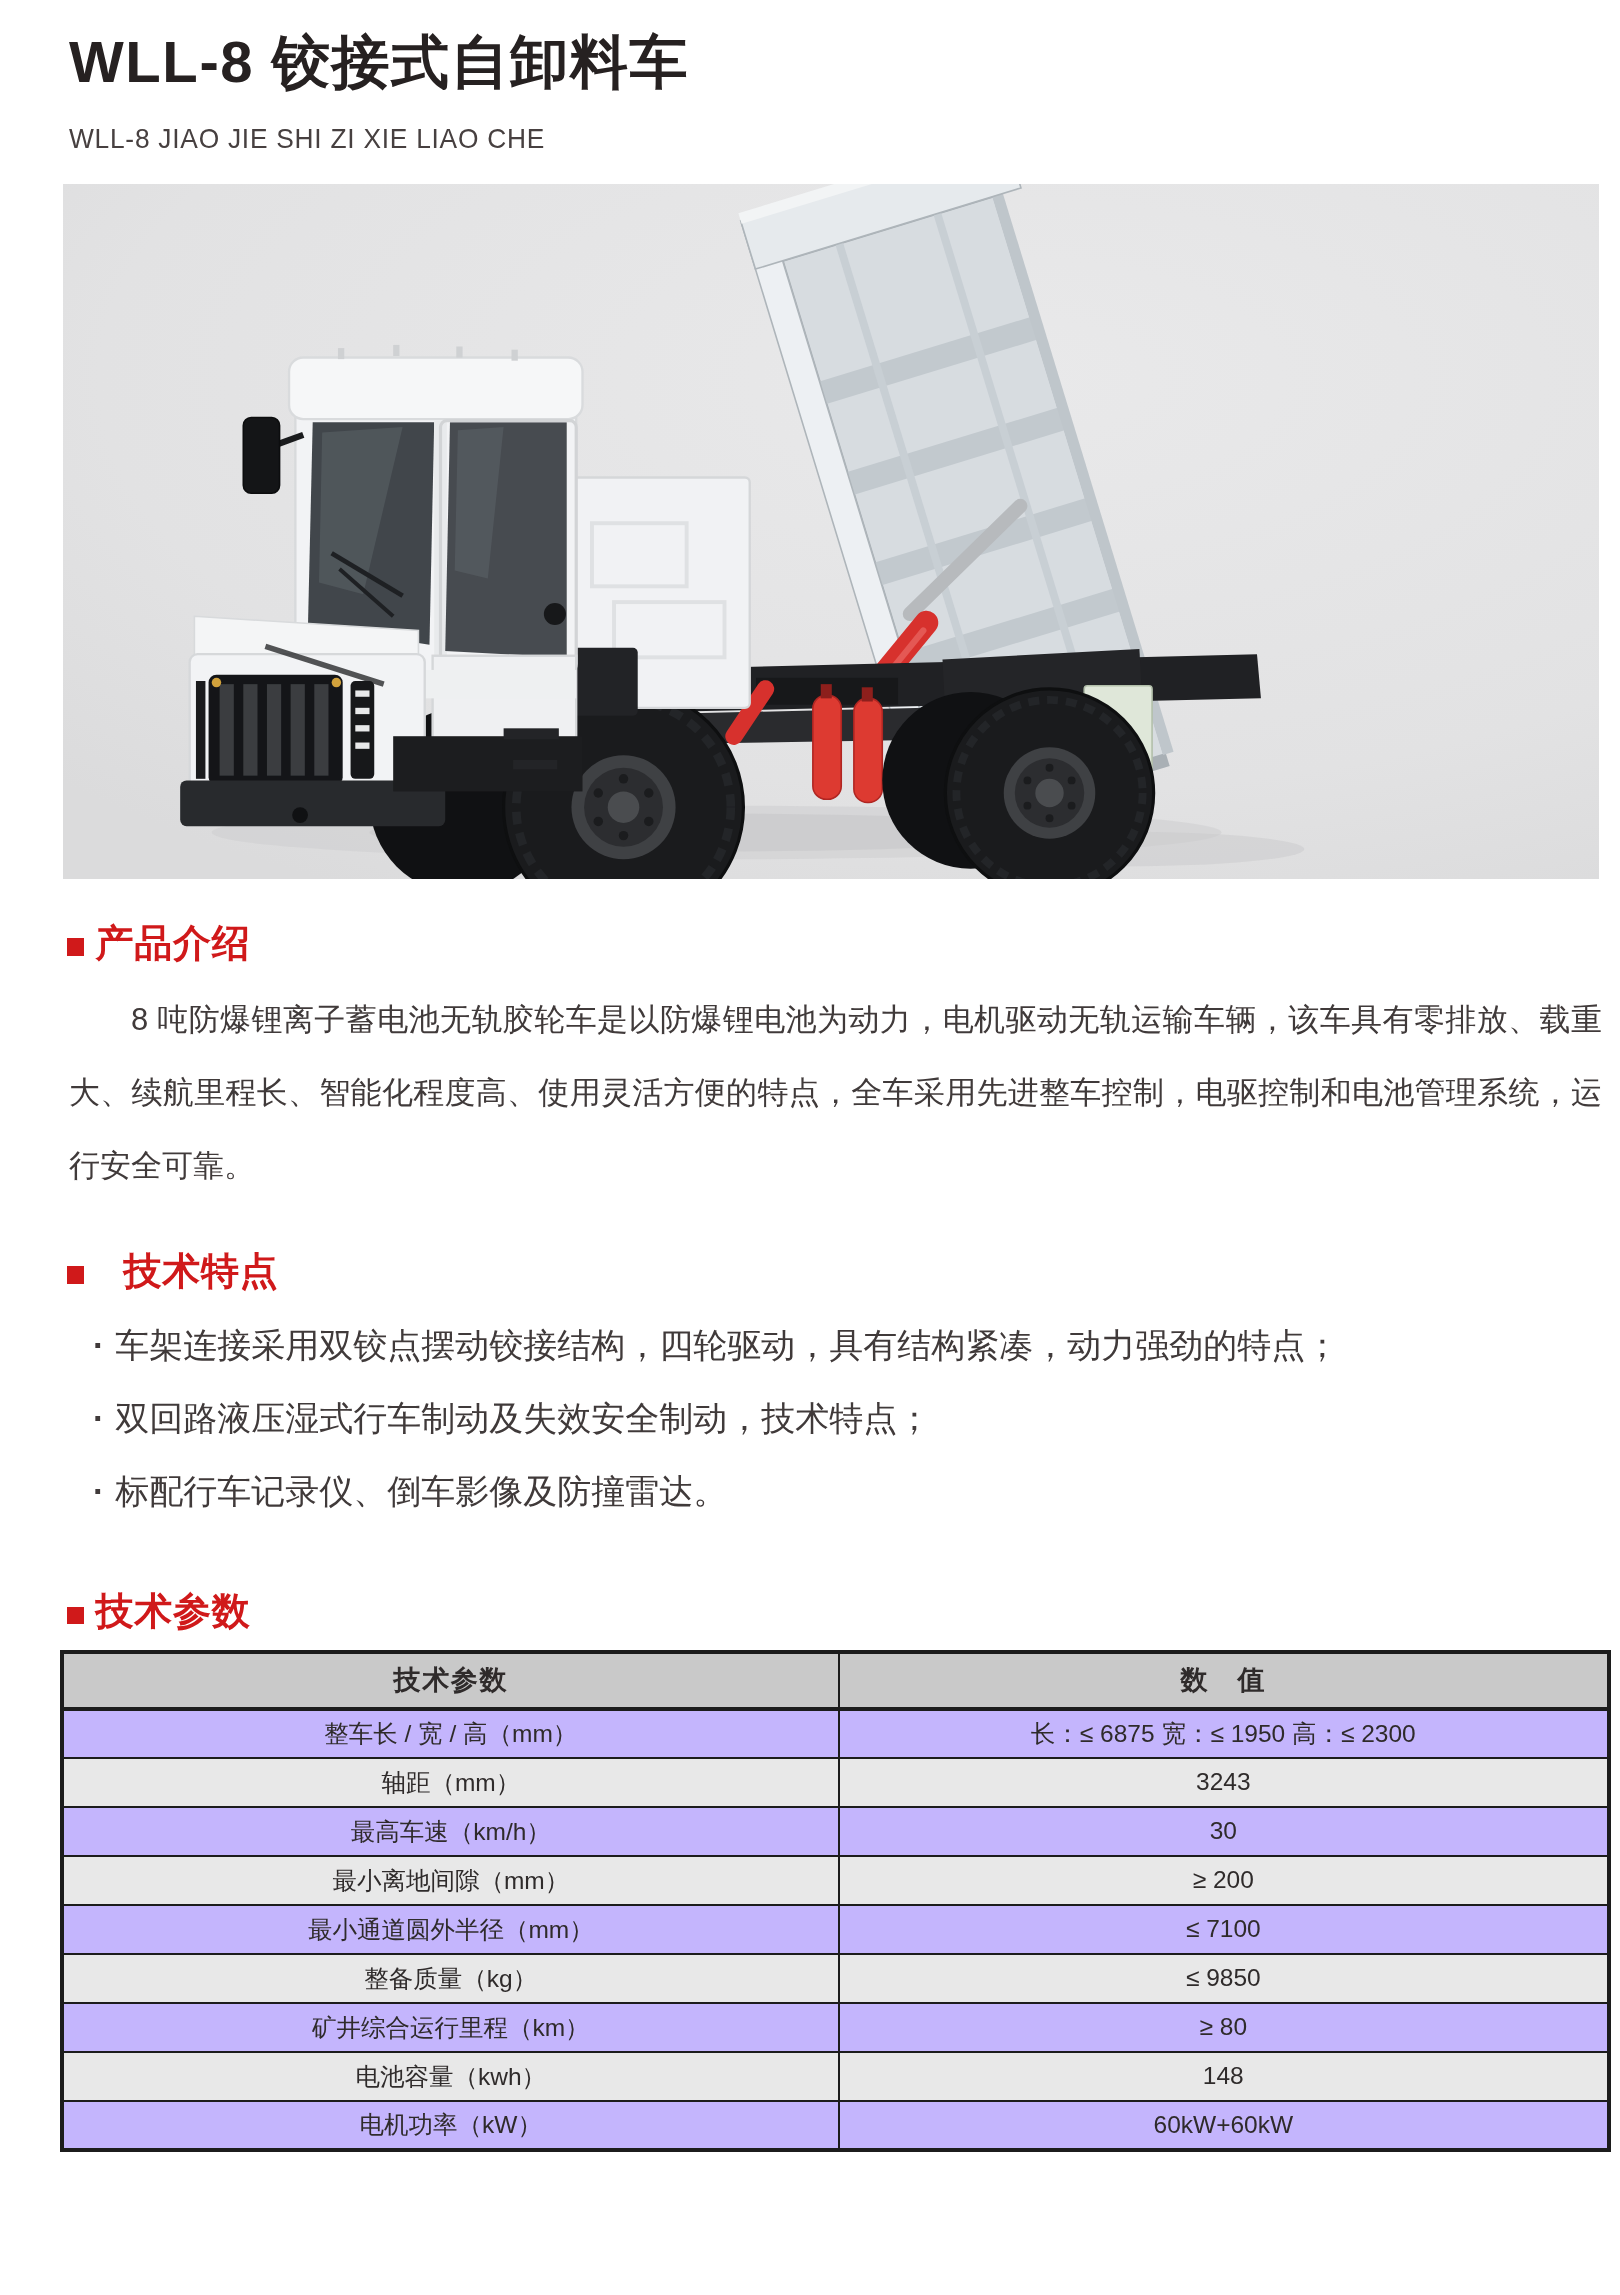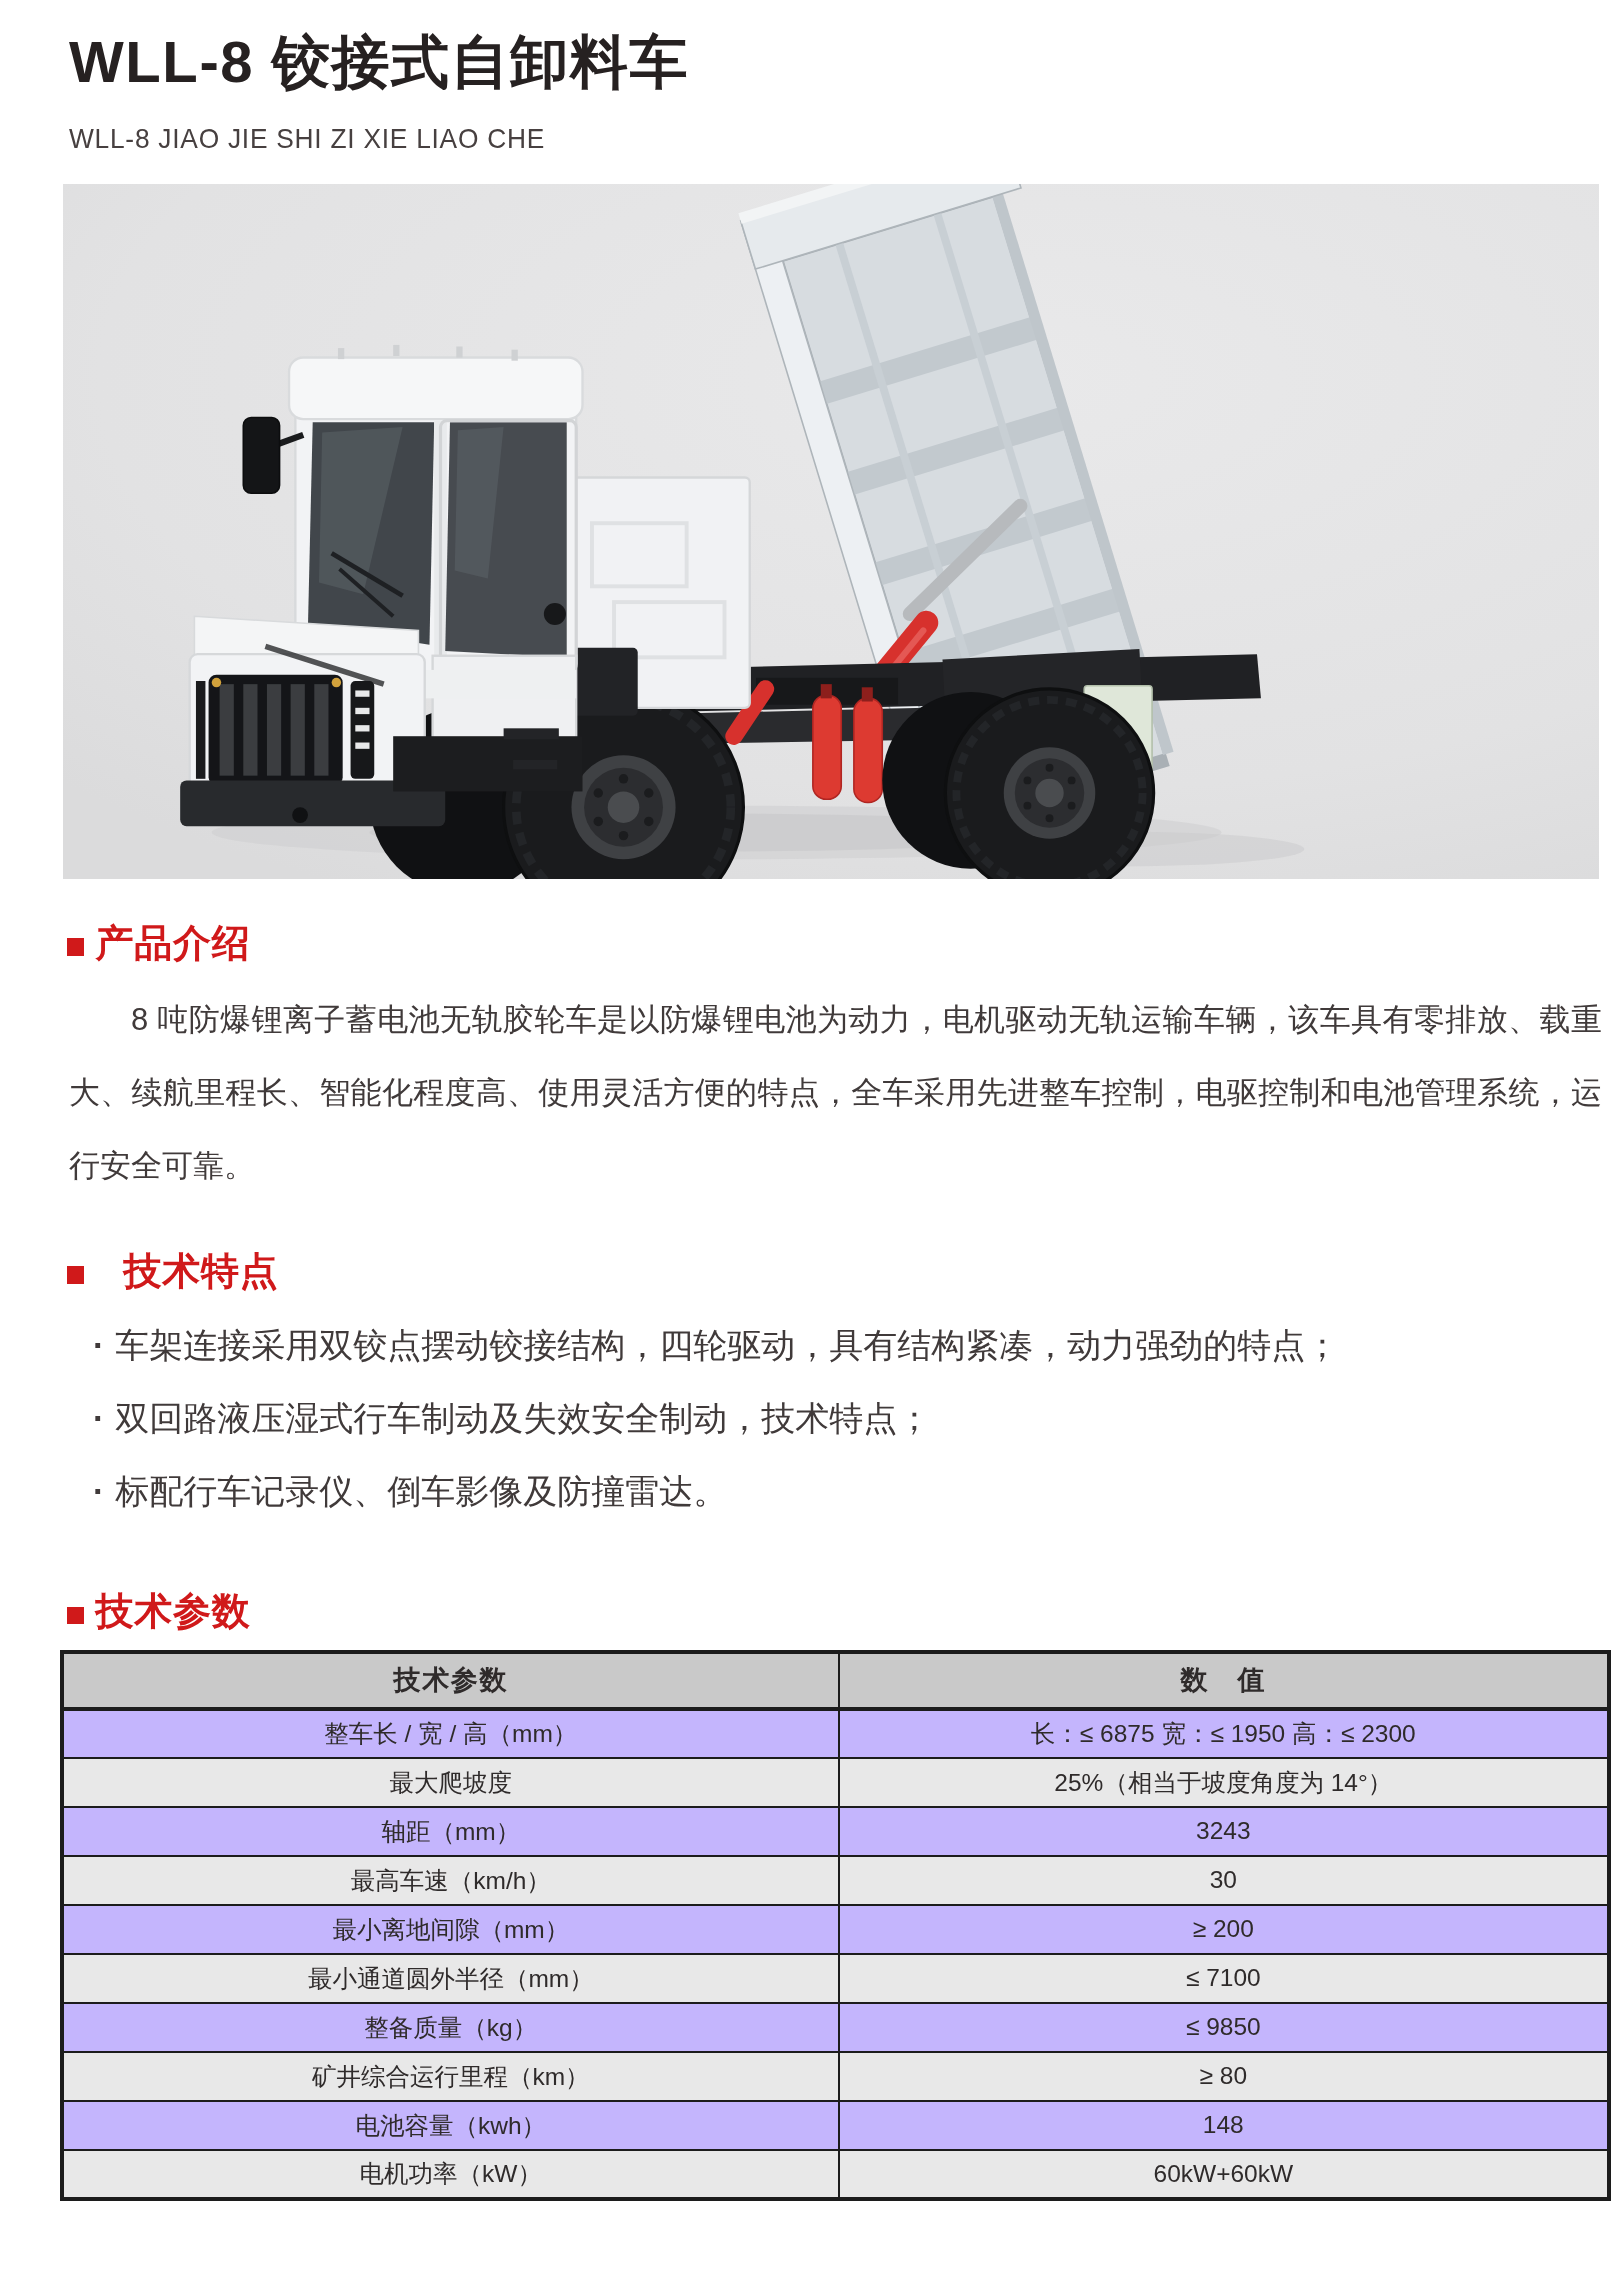--- a/index.html
+++ b/index.html
@@ -284,24 +284,20 @@
         <th class="col-param">技术参数</th>
         <th class="col-value">数　值</th>
       </tr>
     </thead>
     <tbody>
         <tr>
           <td class="col-param">整车长 / 宽 / 高（mm）</td>
           <td class="col-value">长：≤ 6875 宽：≤ 1950 高：≤ 2300</td>
         </tr>
         <tr>
-          <td class="col-param">最大爬坡度</td>
-          <td class="col-value">25%（相当于坡度角度为 14°）</td>
-        </tr>
-        <tr>
           <td class="col-param">轴距（mm）</td>
           <td class="col-value">3243</td>
         </tr>
         <tr>
           <td class="col-param">最高车速（km/h）</td>
           <td class="col-value">30</td>
         </tr>
         <tr>
           <td class="col-param">最小离地间隙（mm）</td>
           <td class="col-value">≥ 200</td>

